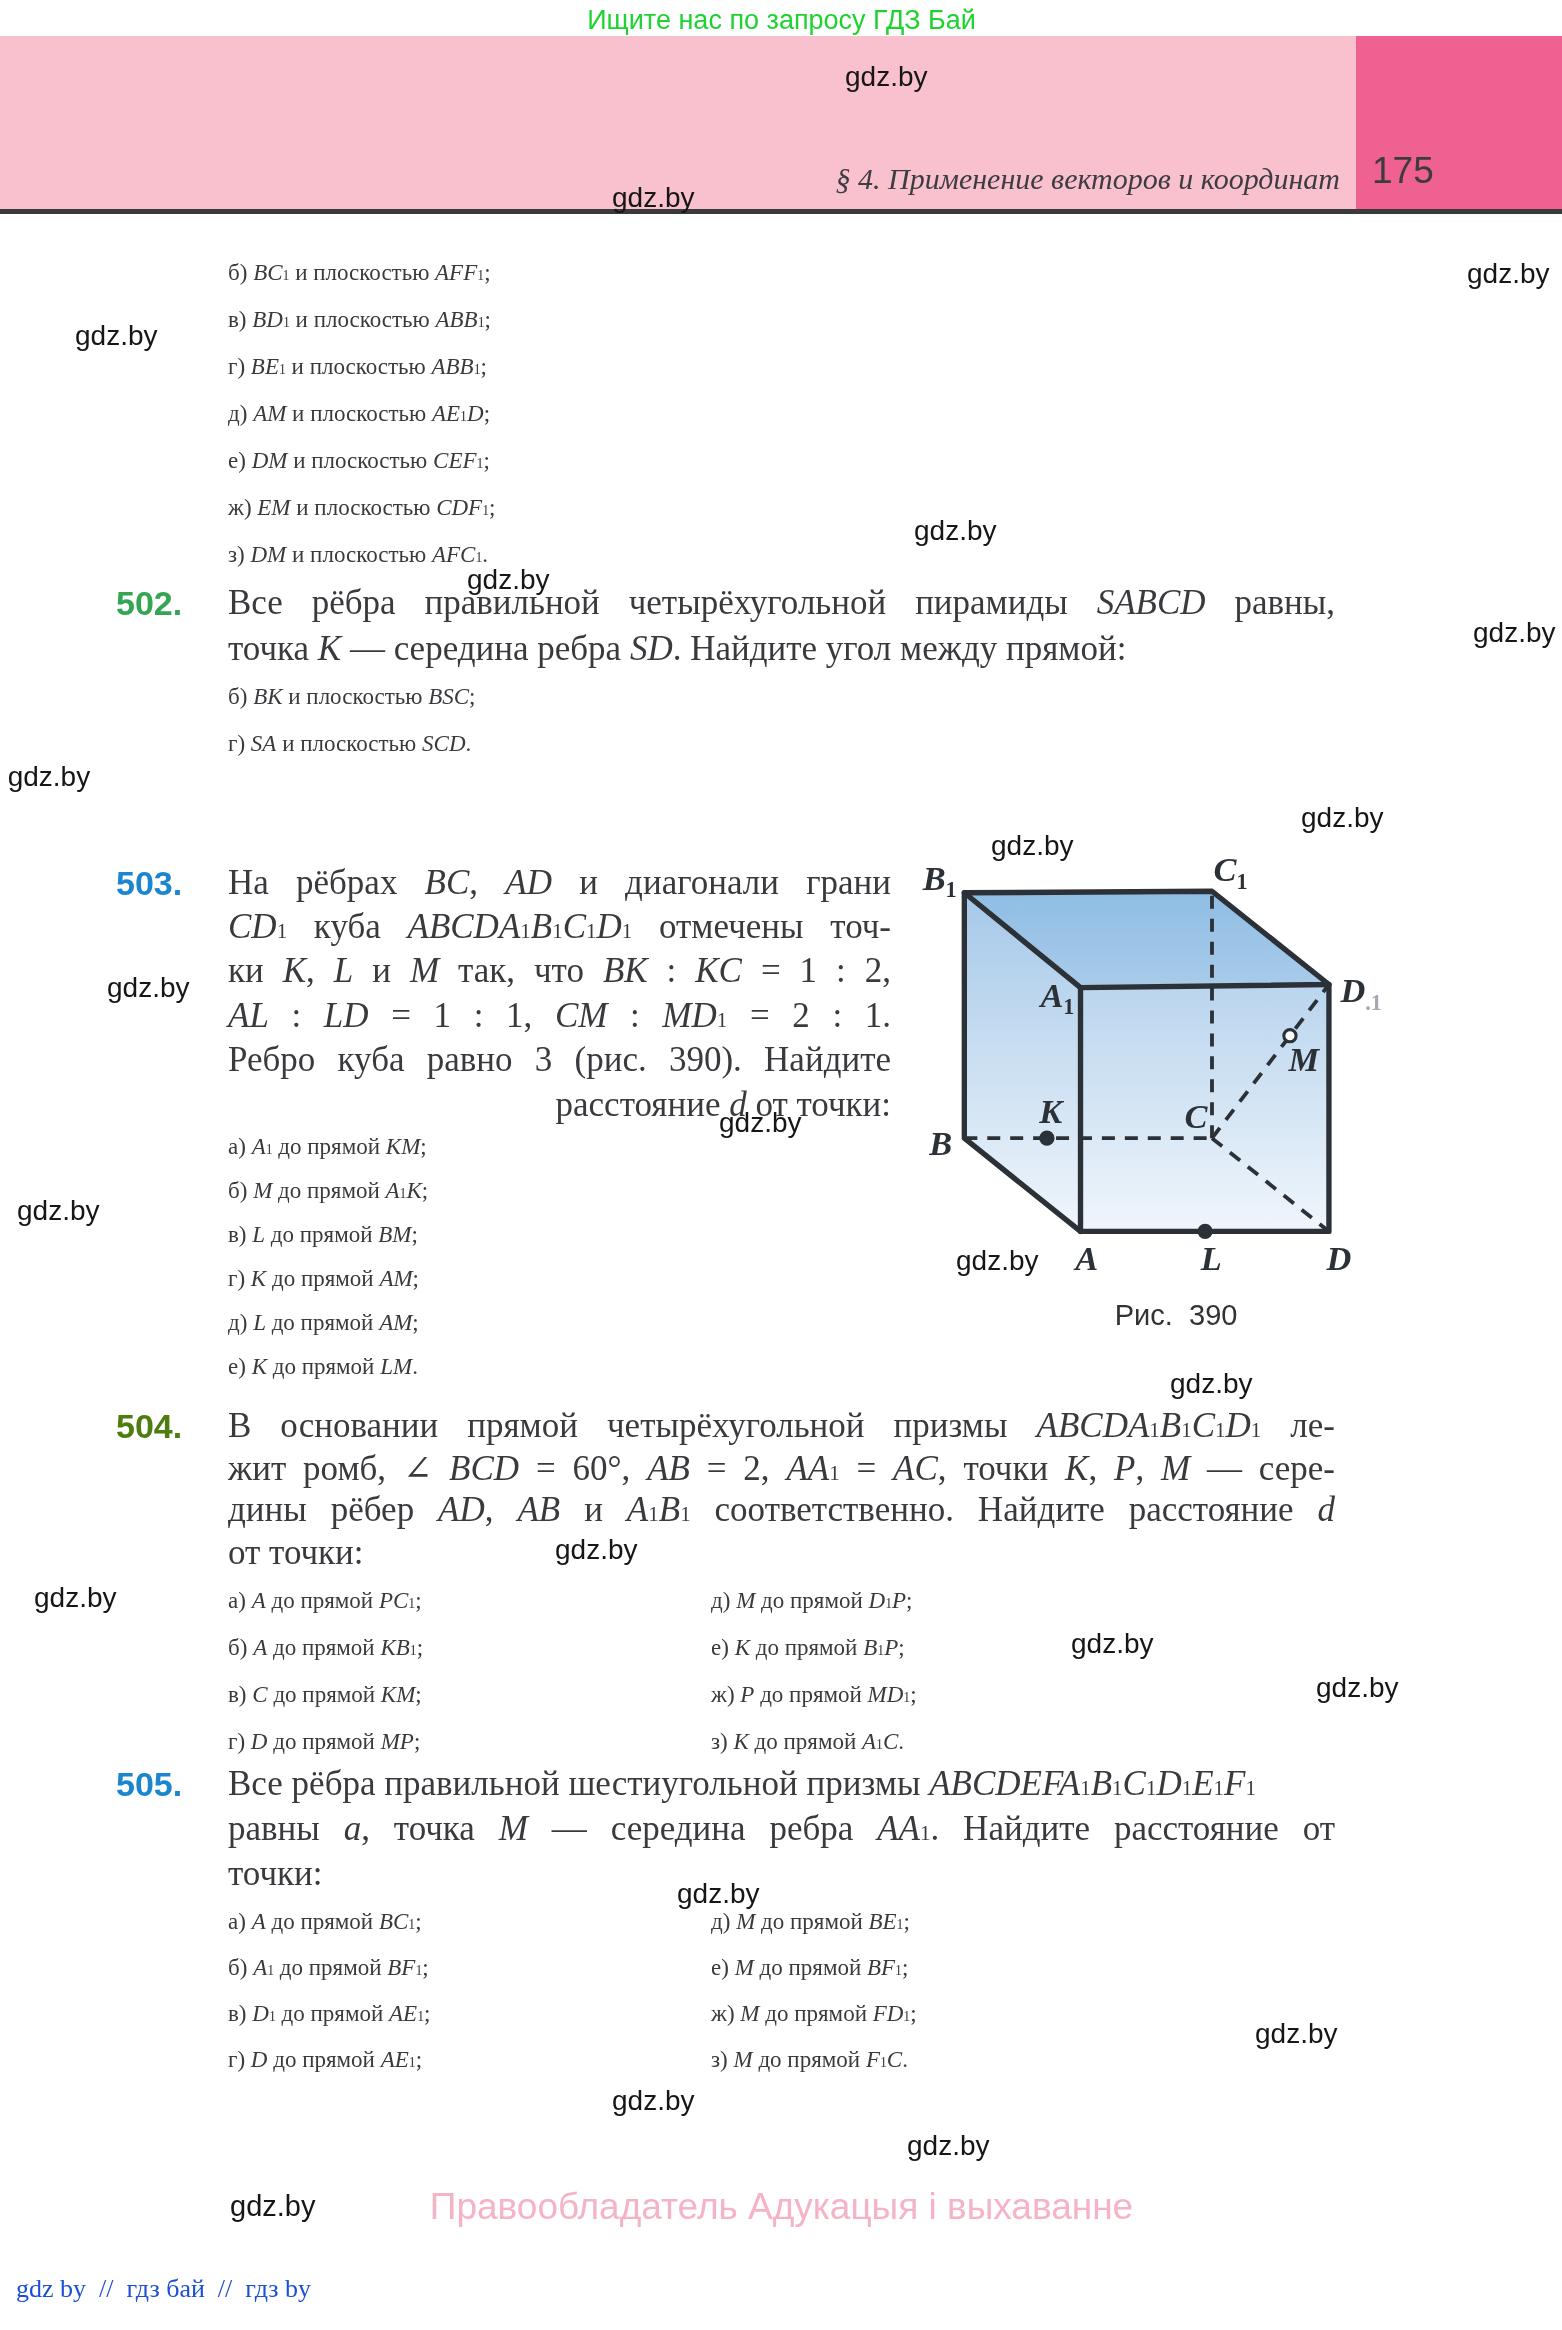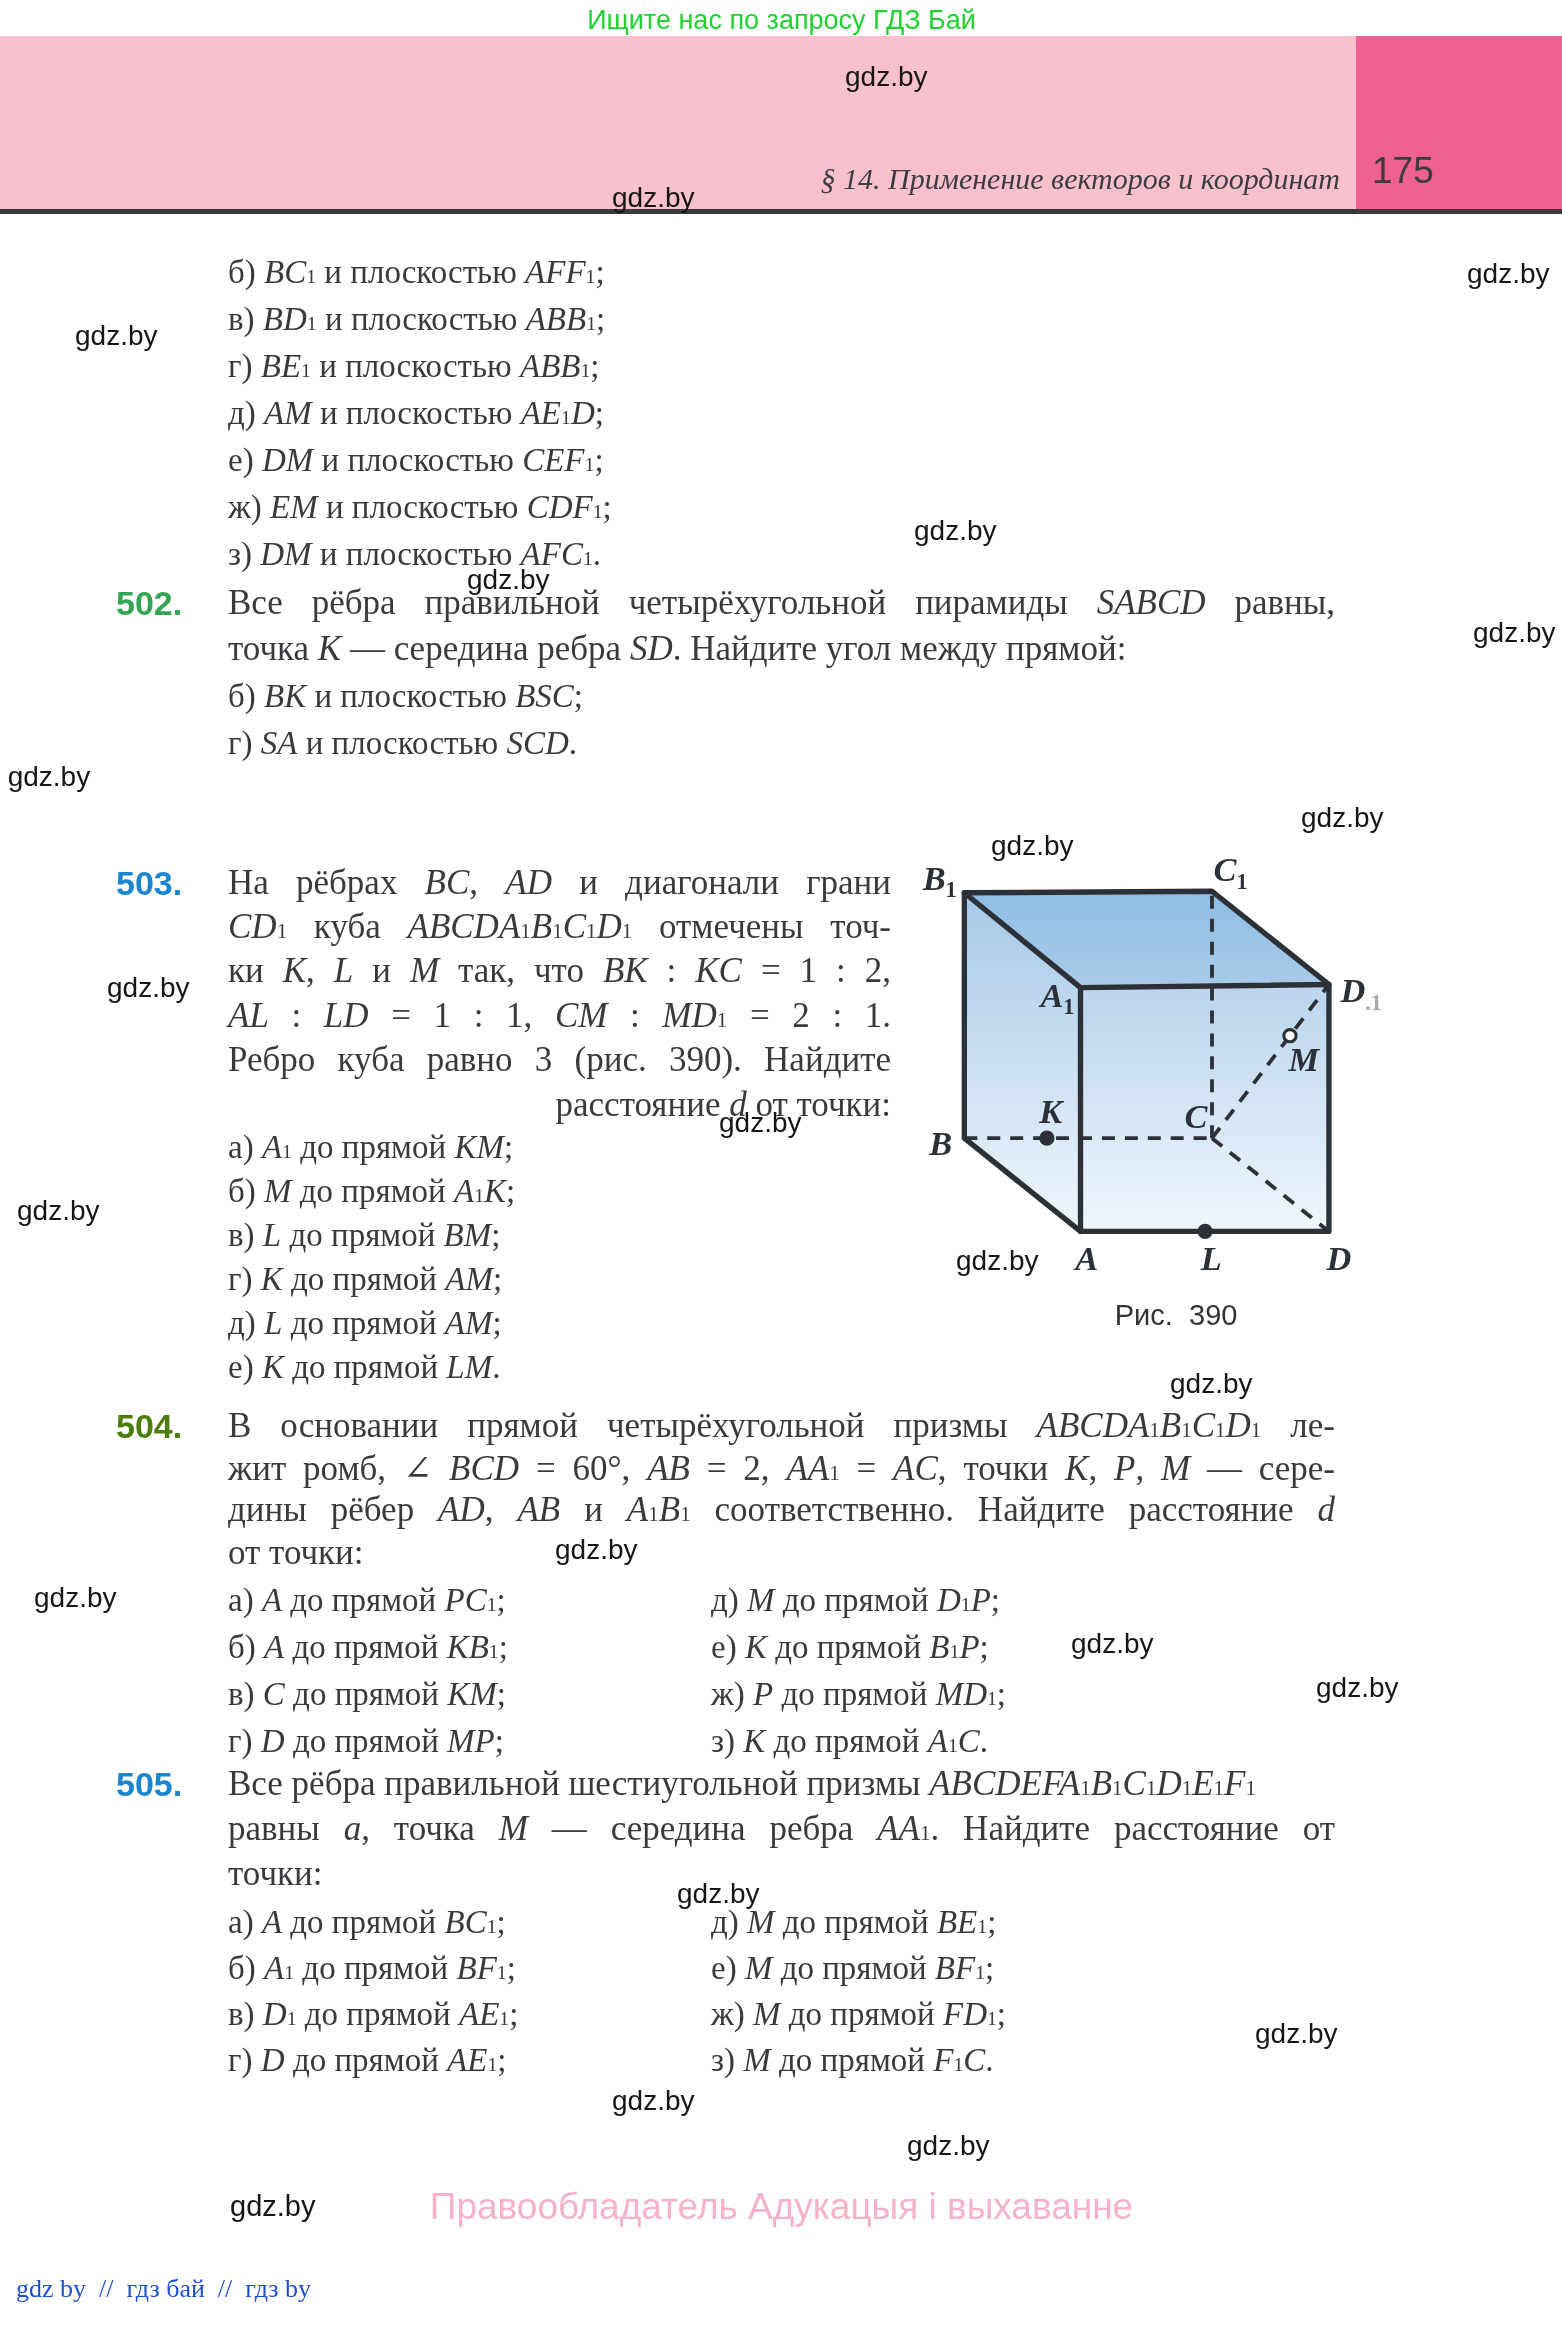--- a/index.html
+++ b/index.html
@@ -39,21 +39,21 @@
     font-weight:bold;font-size:34px;line-height:44px;
   }
   .pline{
     position:absolute;left:228px;width:1107px;height:44px;line-height:44px;
     font-size:35px;white-space:nowrap;
   }
   .pline.narrow{width:663px;text-align:right;}
   .pline.just{white-space:normal;text-align:justify;text-align-last:justify;}
   .pline.free{width:auto;}
   .ilist{position:absolute;left:228px;}
-  .ilist .row{height:47px;line-height:47px;font-size:33px;white-space:nowrap;}
+  .ilist .row{height:47px;line-height:47px;font-size:23px;white-space:nowrap;}
   .ilist.tight .row{height:44px;line-height:44px;}
   .ilist.mid .row{height:47px;line-height:47px;}
   .ilist.low .row{height:46px;line-height:46px;}
   i{font-style:italic;}
   sub{font-size:60%;vertical-align:-18%;line-height:0;letter-spacing:0;}
   
   #figure-svg{position:absolute;left:903px;top:811px;}
   .fig-label{
     font-family:"Liberation Serif","DejaVu Serif",serif;
     font-weight:bold;font-style:italic;font-size:45px;fill:#2c3137;
@@ -75,21 +75,21 @@
   }
 </style>
 </head>
 <body>
 
 <div class="top-banner" style="color: rgb(30, 211, 47);">Ищите нас по запросу ГДЗ Бай</div>
 
 <div class="band" style="background: rgb(249, 192, 205);"></div>
 <div class="band-accent" style="background: rgb(239, 97, 145);"></div>
 <div class="band-rule" style="background: rgb(58, 58, 58);"></div>
-<div class="header-title">§ 14. Применение векторов и координат</div>
+<div class="header-title">§ 4. Применение векторов и координат</div>
 <div class="page-number">175</div>
 
 <div class="ilist" style="top:249px">
   <div class="row">б) <i>BC</i><sub>1</sub> и плоскостью <i>AFF</i><sub>1</sub>;</div>
   <div class="row">в) <i>BD</i><sub>1</sub> и плоскостью <i>ABB</i><sub>1</sub>;</div>
   <div class="row">г) <i>BE</i><sub>1</sub> и плоскостью <i>ABB</i><sub>1</sub>;</div>
   <div class="row">д) <i>AM</i> и плоскостью <i>AE</i><sub>1</sub><i>D</i>;</div>
   <div class="row">е) <i>DM</i> и плоскостью <i>CEF</i><sub>1</sub>;</div>
   <div class="row">ж) <i>EM</i> и плоскостью <i>CDF</i><sub>1</sub>;</div>
   <div class="row">з) <i>DM</i> и плоскостью <i>AFC</i><sub>1</sub>.</div>

